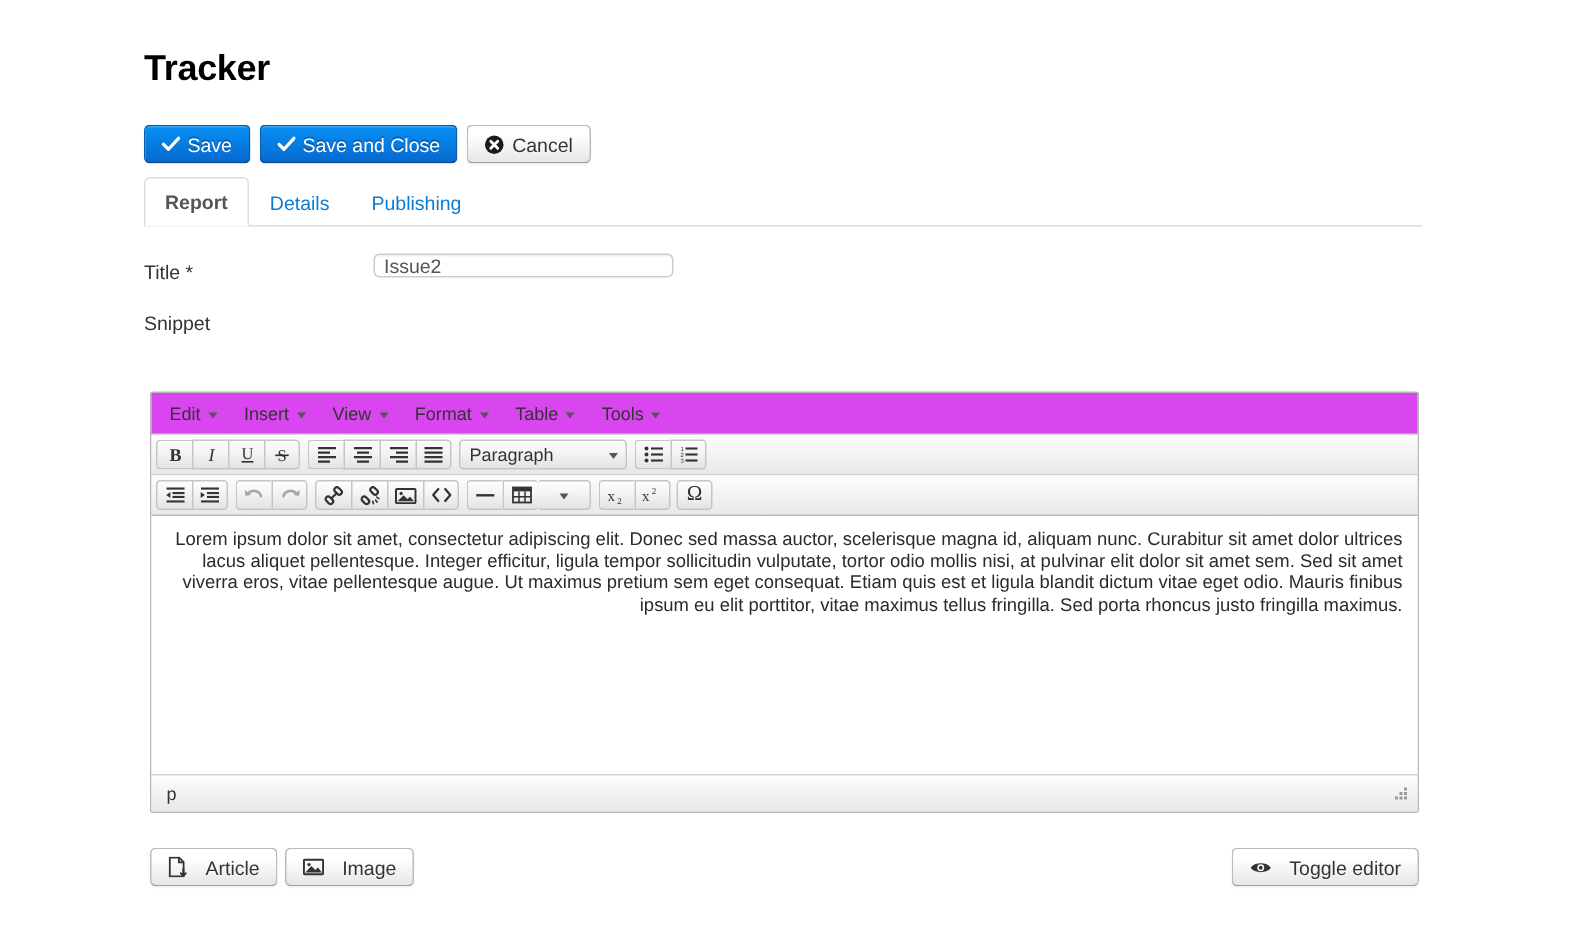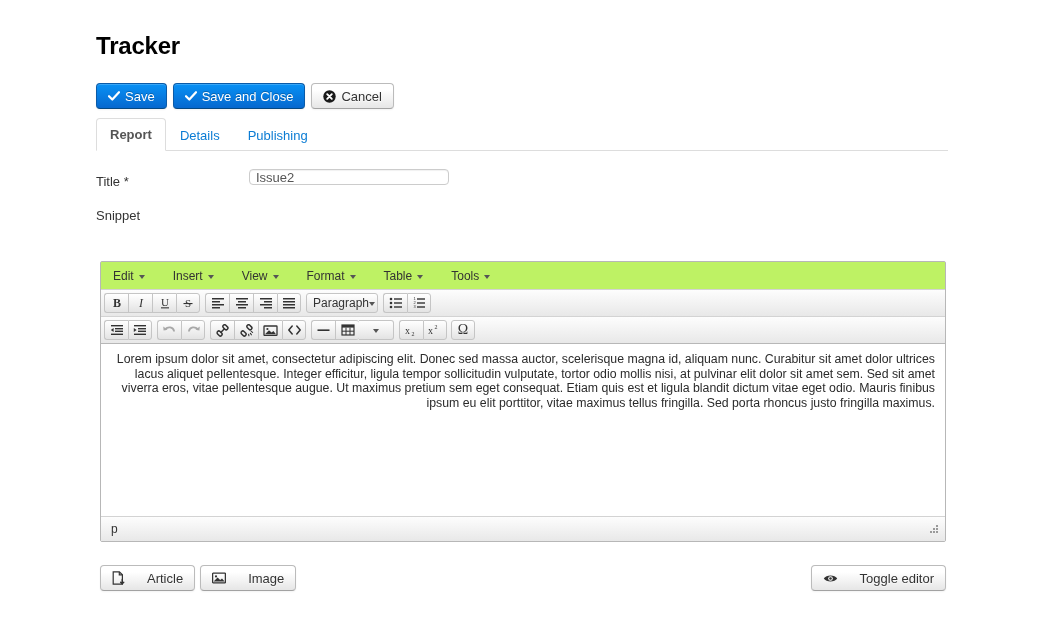--- a/index.html
+++ b/index.html
@@ -179,23 +179,22 @@
     border: 1px solid #b7b7b7;
     border-radius: 2px;
     background: #ffffff;
     box-sizing: border-box;
   }
   .mce-menubar {
     height: 27px;
     display: flex;
     align-items: center;
     padding: 0 3px;
-    background: #bef264;
+    background: #d946ef;
     border-bottom: 1px solid #d3d3d3;
-    gap: 10px;
   }
   .mce-menubtn {
     display: inline-flex;
     align-items: center;
     gap: 5px;
     height: 21px;
     padding: 0 9px;
     font-size: 12px;
     color: #333333;
     border-radius: 3px;
@@ -244,21 +243,21 @@
   .tbtn:last-child { border-radius: 0 3px 3px 0; border-right-width: 1px; }
   .tbtn.single { border-radius: 3px; border-right-width: 1px; }
   .tbtn svg { display: block; }
   .tbtn.disabled { color: #aaaaaa; }
 
   .tselect {
     display: flex;
     align-items: center;
     justify-content: space-between;
     height: 20px;
-    width: 72px;
+    width: 112px;
     box-sizing: border-box;
     padding: 0 5px 0 6px;
     font-size: 12px;
     color: #333333;
     background: linear-gradient(to bottom, #ffffff 0%, #f0f0f0 55%, #e3e3e3 100%);
     border: 1px solid #c5c5c5;
     border-radius: 3px;
     cursor: pointer;
   }
   .tbtn-split {
@@ -315,21 +314,21 @@
     top: 565px;
     width: 846px;
     display: flex;
     justify-content: space-between;
     align-items: center;
   }
   .bottom-left { display: flex; gap: 5px; }
   .btn-sm {
     display: inline-flex;
     align-items: center;
-    gap: 22px;
+    gap: 12px;
     height: 26px;
     box-sizing: border-box;
     padding: 0 11px;
     font-size: 13px;
     border-radius: 4px;
     border: 1px solid #bbbbbb;
     border-bottom-color: #a2a2a2;
     background: linear-gradient(to bottom, #ffffff 0%, #ffffff 25%, #e6e6e6 100%);
     color: #333333;
     cursor: pointer;

